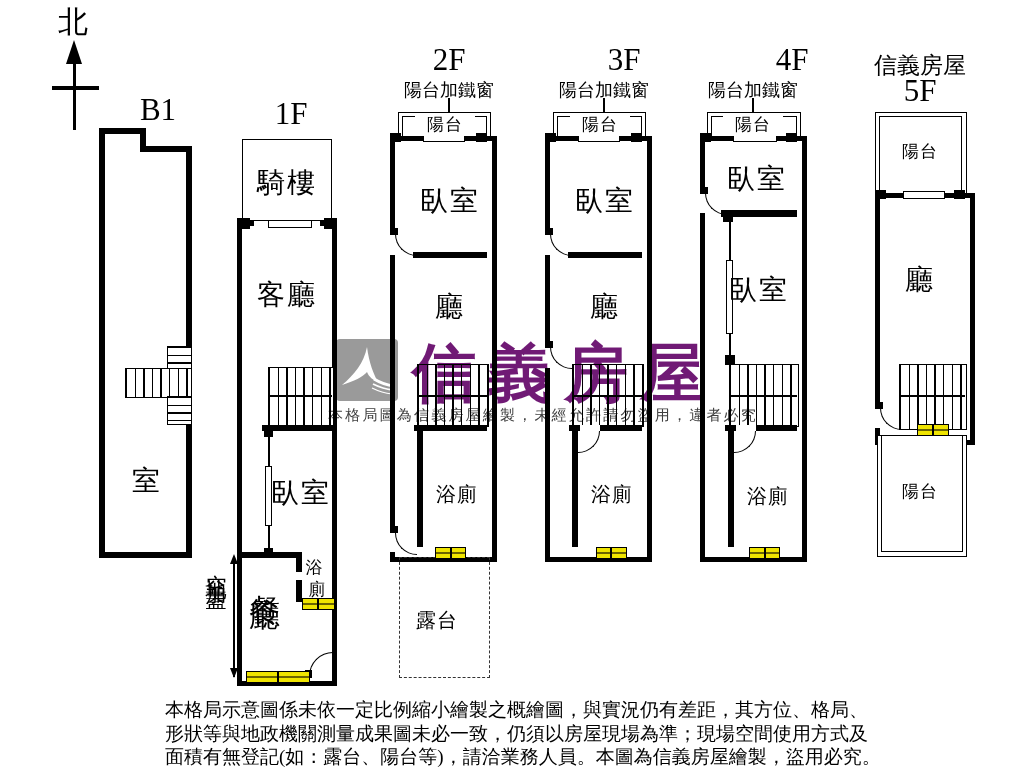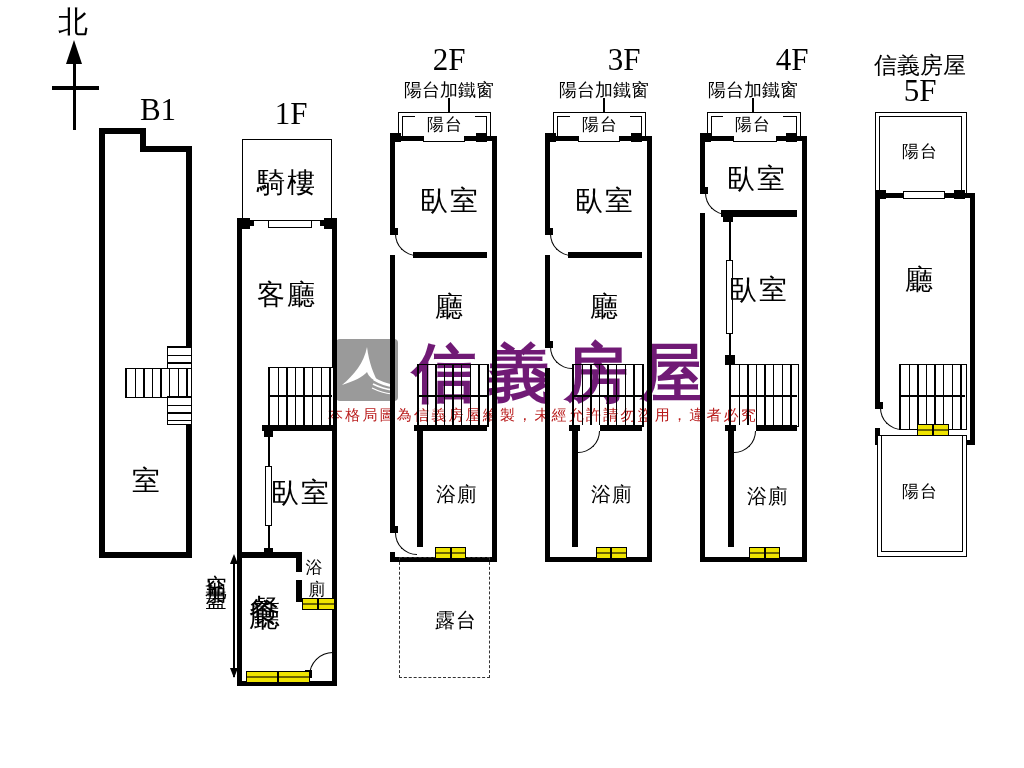--- a/index.html
+++ b/index.html
@@ -39,21 +39,21 @@
   .room-s{font-size:20px;letter-spacing:1px;}
   .bal{font-size:17px;letter-spacing:1px;}
   .vtext{position:absolute;z-index:7;writing-mode:vertical-rl;text-orientation:upright;white-space:nowrap;}
   
   .dim-up{position:absolute;width:0;height:0;border-left:4px solid transparent;border-right:4px solid transparent;border-bottom:10px solid #000;z-index:5;}
   .dim-dn{position:absolute;width:0;height:0;border-left:4px solid transparent;border-right:4px solid transparent;border-top:10px solid #000;z-index:5;}
   
   #watermark{position:absolute;left:0;top:0;width:1024px;height:768px;z-index:9;mix-blend-mode:multiply;pointer-events:none;}
   #wm-logo{position:absolute;left:336px;top:339px;width:62px;height:62px;background:#9a9a9a;border-radius:4px;}
   #wm-brand{position:absolute;left:412px;top:330px;font-size:64px;font-weight:bold;color:#701a75;letter-spacing:12px;white-space:nowrap;}
-  #wm-notice{position:absolute;left:328px;top:406px;font-size:15px;color:#b91c1c;letter-spacing:2.2px;white-space:nowrap;}
+  #wm-notice{position:absolute;left:328px;top:406px;font-size:15px;color:#404040;letter-spacing:2.2px;white-space:nowrap;}
   
   #disclaimer{position:absolute;left:165px;top:698px;width:718px;font-size:19px;line-height:23.5px;z-index:7;}
   
   #north-line{position:absolute;left:73px;top:52px;width:3px;height:78px;background:#000;z-index:3;}
   #north-head{position:absolute;left:66px;top:40px;width:0;height:0;border-left:8.5px solid transparent;border-right:8.5px solid transparent;border-bottom:24px solid #000;z-index:3;}
   #north-bar{position:absolute;left:52px;top:86px;width:47px;height:4px;background:#000;z-index:3;}
 </style>
 </head>
 <body>
 
@@ -126,21 +126,21 @@
   <div class="stairs-v" style="left:417px;top:364px;width:70px;height:61px;"></div>
   <div class="thin-h" style="left:417px;top:395px;width:70px;"></div>
   <div class="wall-h" style="left:414px;top:425px;width:73px;height:6px;"></div>
   <div class="wall-v" style="left:417px;top:431px;width:6px;height:116px;"></div>
   <div class="lbl room-s" style="left:417px;top:481px;width:80px;">浴廁</div>
   <div class="gap" style="left:390px;top:532px;width:5px;height:20px;"></div>
   <div class="arc arc-bl" style="left:395px;top:533px;width:21px;height:21px;"></div>
   <div class="post" style="left:390px;top:526px;width:8px;height:7px;"></div>
   <div class="win" style="left:435px;top:547px;width:29px;height:10px;"></div>
   <div class="abs" style="left:399px;top:557px;width:89px;height:119px;border:1.8px dashed #333;z-index:1;"></div>
-  <div class="lbl room-s" style="left:416px;top:607px;width:80px;">露台</div>
+  <div class="lbl room-s" style="left:397px;top:607px;width:80px;">露台</div>
 
   <div class="lbl title" style="left:594px;top:42px;width:60px;">3F</div>
   <div class="lbl sub" style="left:558px;top:78px;width:92px;">陽台加鐵窗</div>
   <div class="thin-v" style="left:603px;top:98px;height:14px;"></div>
   <div class="thinbox" style="left:553px;top:112px;width:91px;height:25px;"></div>
   <div class="rail" style="left:557px;top:116px;width:83px;height:21px;"></div>
   <div class="lbl bal" style="left:570px;top:113px;width:60px;background:#fff;">陽台</div>
   <div class="outline" style="left:545px;top:136px;width:97px;height:416px;"></div>
   <div class="winframe" style="left:578px;top:134px;width:40px;height:6px;"></div>
   <div class="post" style="left:545px;top:133px;width:11px;height:9px;"></div>
@@ -220,14 +220,19 @@
         <path d="M31,8 C28,24 18,36 6,46 C18,42 27,38 31,33 C33,38 37,41 42,43 C38,36 33,24 31,8 Z" fill="#ffffff"></path>
         <path d="M38,40 Q48,46 58,47" stroke="#ffffff" stroke-width="3" fill="none"></path>
         <path d="M37,45 Q47,50 57,51" stroke="#ffffff" stroke-width="1.8" fill="none"></path>
         <path d="M36,49 Q46,54 56,55" stroke="#ffffff" stroke-width="1.2" fill="none"></path>
       </svg>
     </div>
     <div id="wm-brand">信義房屋</div>
     <div id="wm-notice">本格局圖為信義房屋繪製，未經允許請勿盜用，違者必究</div>
   </div>
 
+  <div id="disclaimer">
+    <div>本格局示意圖係未依一定比例縮小繪製之概繪圖，與實況仍有差距，其方位、格局、</div>
+    <div>形狀等與地政機關測量成果圖未必一致，仍須以房屋現場為準；現場空間使用方式及</div>
+    <div>面積有無登記(如：露台、陽台等)，請洽業務人員。本圖為信義房屋繪製，盜用必究。</div>
+  </div>
 
 </div>
 
 </body></html>

